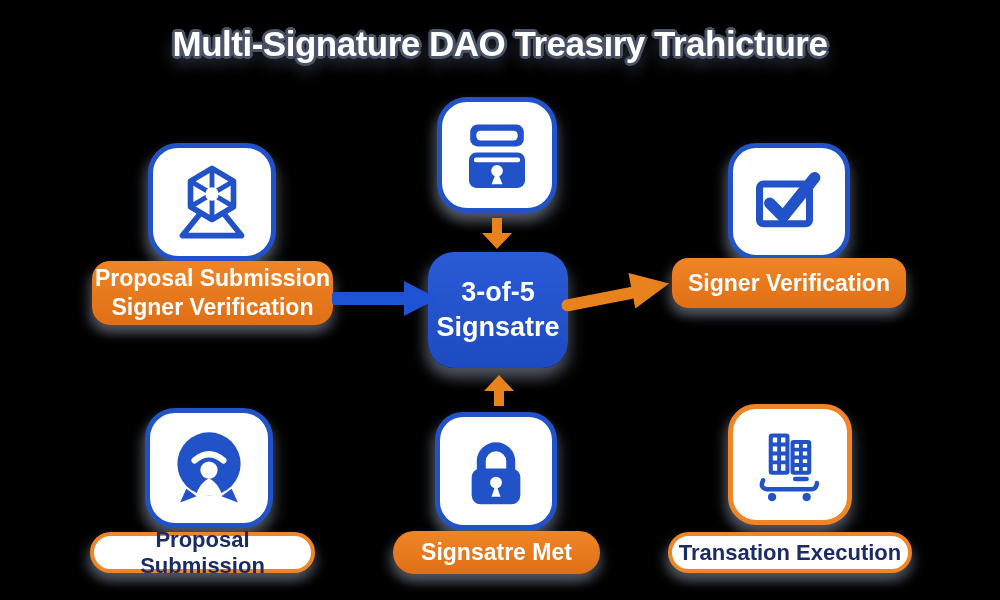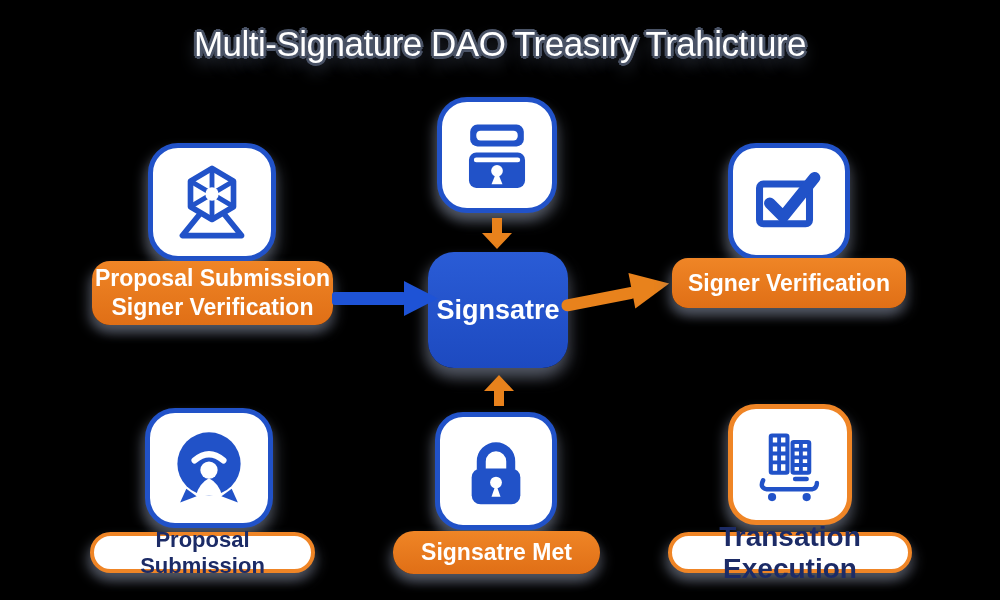--- a/index.html
+++ b/index.html
@@ -7,21 +7,21 @@
     --orange:#e87a1e; --orange-bright:#ef8526; --navy:#1c2b66;
     --white:#ffffff; --shadow:#8a90a2;
   }
   *{margin:0;padding:0;box-sizing:border-box;}
   html,body{background:#000;}
   body{font-family:"Liberation Sans","DejaVu Sans",sans-serif;}
   .stage{position:relative;width:1000px;height:600px;background:#000;overflow:hidden;}
 
   .title{
     position:absolute;left:0;top:24px;width:100%;text-align:center;
-    font-size:35px;font-weight:400;color:#fff;letter-spacing:-0.5px;
+    font-size:35px;font-weight:700;color:#fff;letter-spacing:-0.5px;
     text-shadow:2px 2px 0 #4a5366,-2px 2px 0 #4a5366,2px -2px 0 #4a5366,-2px -2px 0 #4a5366,
       0 3px 0 #4a5366,3px 0 0 #4a5366,-3px 0 0 #4a5366,0 -3px 0 #4a5366,
       0 8px 16px rgba(74,83,102,.95);
   }
 
   .icon-card{
     position:absolute;background:#fff;border:5px solid var(--blue);border-radius:30px;
     display:flex;align-items:center;justify-content:center;
     box-shadow:-4px 7px 12px rgba(122,129,148,.5),4px 9px 14px rgba(122,129,148,.38);
   }
@@ -69,20 +69,21 @@
       <circle cx="32" cy="45" r="4.8" fill="#fff"></circle>
       <path d="M32 45 L27.5 56 L36.5 56 Z" fill="#fff"></path>
     </svg>
   </div>
 
   <svg class="arrow" style="left:479px;top:218px;" width="36" height="32" viewBox="0 0 36 32">
     <polygon class="fill-orange" points="13,0 23,0 23,15 33,15 18,31 3,15 13,15"></polygon>
   </svg>
 
   <div class="center-box">
+    <span>3-of-5</span>
     <span>Signsatre</span>
   </div>
 
   <div class="icon-card" style="left:148px;top:143px;width:128px;height:118px;">
     <svg class="ic" width="86" height="86" viewBox="0 0 64 64">
       <path d="M23 41 L10 57 L54 57 L41 41" fill="none" stroke="currentColor" stroke-width="4.2" stroke-linejoin="round"></path>
       <path d="M32 7 L48 16.5 L48 35.5 L32 45 L16 35.5 L16 16.5 Z" fill="#fff" stroke="currentColor" stroke-width="4.2" stroke-linejoin="round"></path>
       <path d="M32 7 L32 26 M48 16.5 L32 26 M48 35.5 L32 26 M32 45 L32 26 M16 35.5 L32 26 M16 16.5 L32 26" stroke="currentColor" stroke-width="3.6" fill="none"></path>
       <circle cx="32" cy="26" r="5" fill="#fff"></circle>
     </svg>
@@ -152,17 +153,17 @@
       <path d="M23.5 9 L23.5 38 M17 16 L30 16 M17 23 L30 23 M17 30 L30 30" stroke="currentColor" stroke-width="3" fill="none"></path>
       <rect x="34" y="14" width="13" height="24" rx="1" fill="none" stroke="currentColor" stroke-width="3.2"></rect>
       <path d="M40.5 14 L40.5 38 M34 20 L47 20 M34 26 L47 26 M34 32 L47 32" stroke="currentColor" stroke-width="3" fill="none"></path>
       <path d="M36 43 L45 43" stroke="currentColor" stroke-width="3.5" stroke-linecap="round" fill="none"></path>
       <path d="M11 44 Q8 50 14 51 L49 51 Q53 50 53 46" stroke="currentColor" stroke-width="3.5" stroke-linecap="round" fill="none"></path>
       <circle cx="18" cy="57" r="3.2" fill="currentColor"></circle>
       <circle cx="45" cy="57" r="3.2" fill="currentColor"></circle>
     </svg>
   </div>
 
-  <div class="pill-white" style="left:668px;top:532px;width:244px;height:41px;border-radius:21px;font-size:28px;">
+  <div class="pill-white" style="left:668px;top:532px;width:244px;height:41px;border-radius:21px;font-size:22px;">
     <span>Transation Execution</span>
   </div>
 
 </div>
 
 </body></html>

